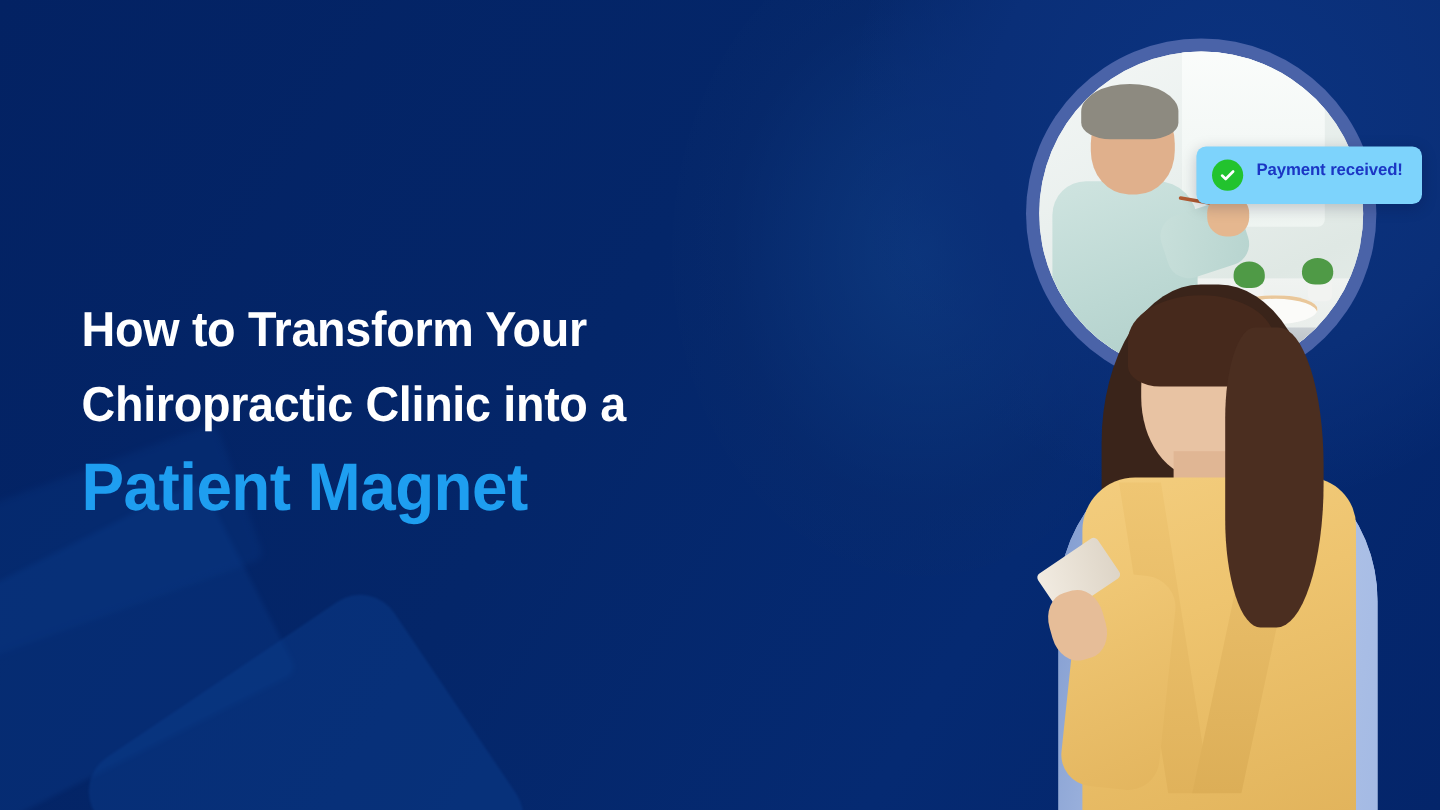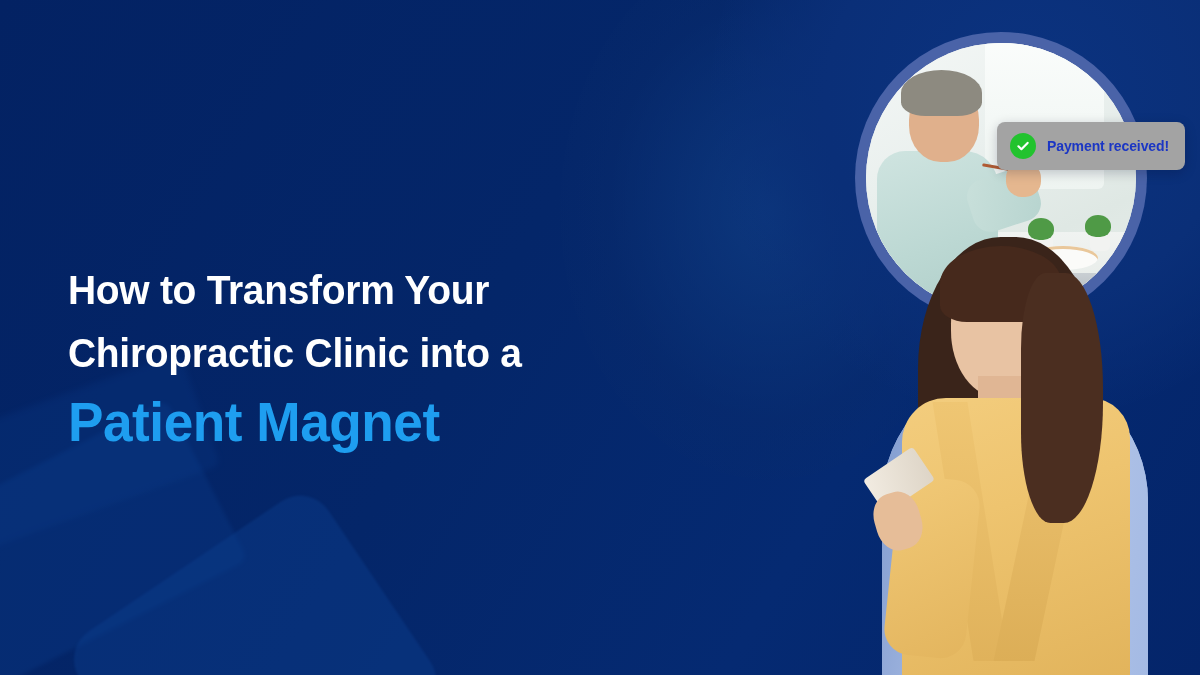--- a/index.html
+++ b/index.html
@@ -68,21 +68,20 @@
     border-radius:8px;
     opacity:.22;
     filter:blur(3px);
   }
 
   
   .headline {
     position:absolute;
     left:68px; top:243px;
     width:560px;
-    margin-top:16px;
   }
   .headline .line {
     display:block;
     font-size:41px;
     line-height:63px;
     font-weight:bold;
     letter-spacing:-.3px;
     color:#ffffff;
     white-space:nowrap;
     transform:scaleX(.95);
@@ -289,23 +288,22 @@
   .w-jeans {
     position:absolute; left:30%; top:86%;
     width:30%; height:16%;
     background:#3d5270;
   }
 
   
   .badge {
     position:absolute;
     display:flex;
-    align-items:center;
     gap:11px;
-    background:#a3a3a3;
+    background:#7dd3fc;
     box-shadow:0 3px 12px rgba(0,10,40,.22);
     white-space:nowrap;
   }
   .badge-payment {
     left:997px; top:122px;
     padding:11px 16px 11px 13px;
     border-radius:8px;
   }
   .badge-appointment {
     left:713px; top:450px;

